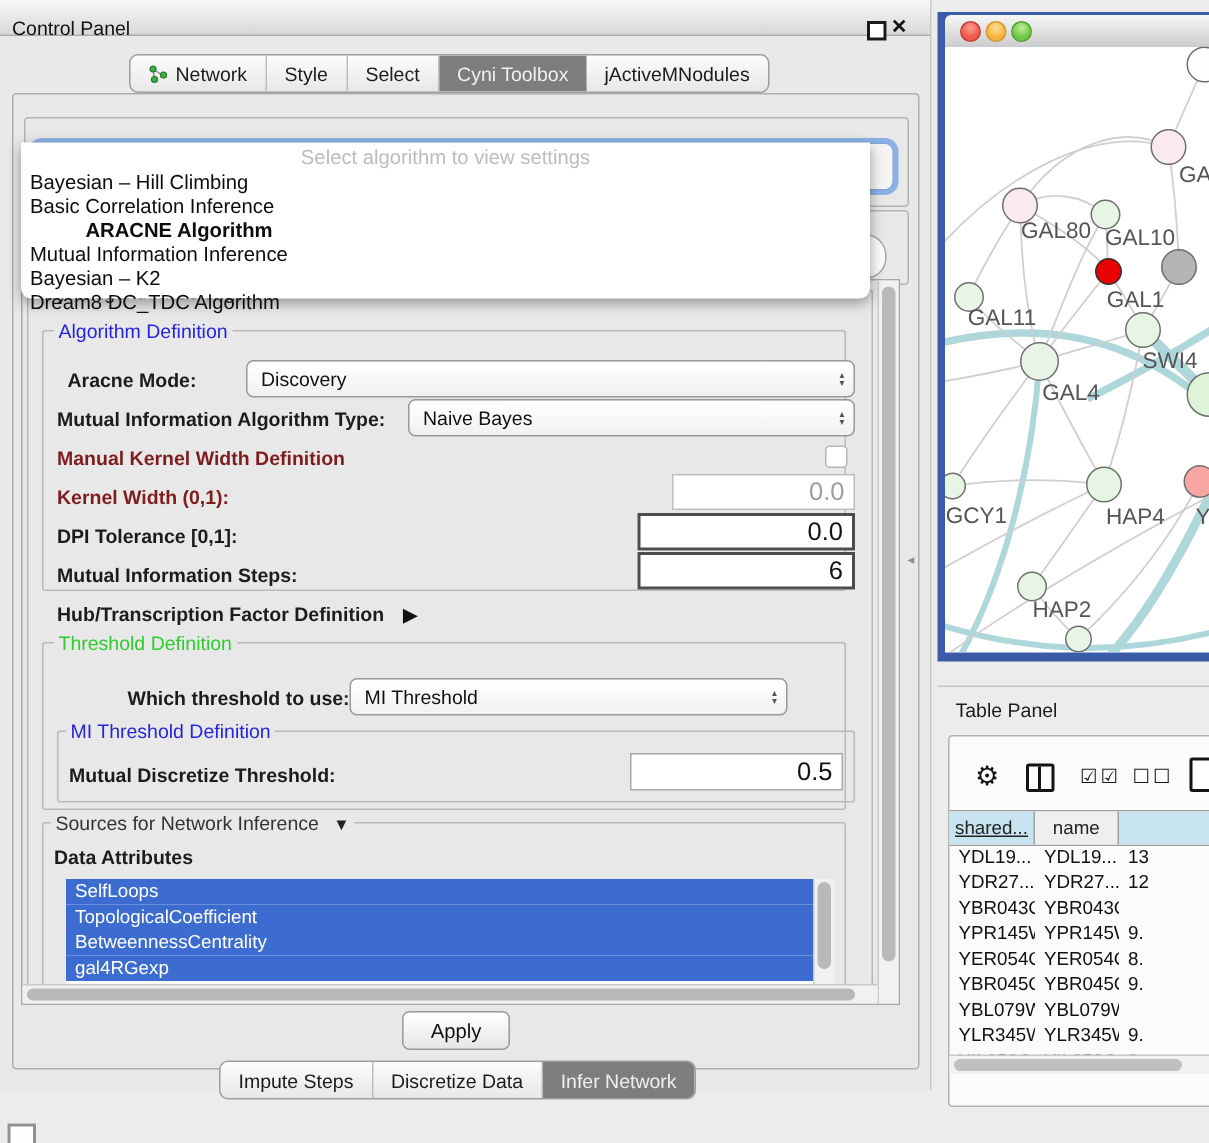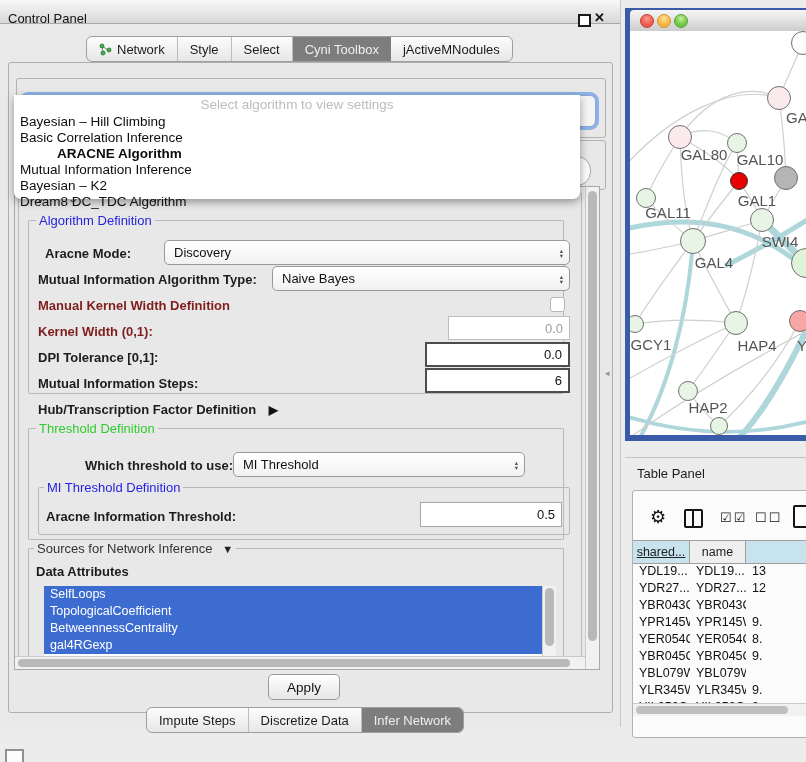--- a/index.html
+++ b/index.html
@@ -44,21 +44,21 @@
   .gtitle{position:absolute;background:#e8e8e8;padding:0 3px;font-size:13px;white-space:nowrap;}
   .t-dark{color:#333;} .t-blue{color:#2424e0;} .t-green{color:#2ecc2e;}
 
   .lbl{position:absolute;font-size:13px;font-weight:bold;color:#1c1c1c;white-space:nowrap;}
   .lbl.dis{color:#7f1d1d;}
 
   .mcombo{position:absolute;background:linear-gradient(#ffffff,#f1f1f1);border:1px solid #999;
           border-radius:5px;font-size:13px;color:#111;display:flex;align-items:center;padding-left:9px;}
   .spin{position:absolute;right:6px;top:50%;transform:translateY(-50%);display:flex;flex-direction:column;
         font-size:6.5px;line-height:5px;color:#555;}
-  .numfield{position:absolute;background:#fff;border:1px solid #a6a6a6;font-size:13px;color:#111;
+  .numfield{position:absolute;background:#fff;border:1px solid #a6a6a6;font-size:17px;color:#111;
             display:flex;align-items:center;justify-content:flex-end;padding:0 6px;}
   .numfield.strong{border:2px solid #4d4d4d;}
   .numfield.dis{color:#9e9e9e;border:1px solid #bdbdbd;}
   .checkbox{position:absolute;width:13px;height:13px;background:#fff;border:1px solid #b6b6b6;border-radius:3px;}
 
   .attr-item{height:17px;line-height:17px;background:#3d6cd1;color:#fff;font-size:12.5px;padding-left:6px;white-space:nowrap;}
 
   .sb-track-v{background:#f1f1f1;border-left:1px solid #c9c9c9;}
   .sb-track-h{background:#f1f1f1;border-top:1px solid #c9c9c9;}
   .sb-thumb{position:absolute;background:#b9b9b9;border-radius:5px;}
@@ -208,21 +208,21 @@
   <div class="mcombo" style="left:233px;top:452px;width:292px;height:25px;box-sizing:border-box;">
     <span>MI Threshold</span>
     <span class="spin">
         <span>▴</span>
         <span>▾</span>
       </span>
   </div>
 
   <div class="abs group" style="left:38px;top:487px;width:530px;height:46px;"></div>
   <span class="gtitle t-blue" style="left:44px;top:480px;">MI Threshold Definition</span>
-  <span class="lbl" style="left:46px;top:509px;">Aracne Information Threshold:</span>
+  <span class="lbl" style="left:46px;top:509px;">Mutual Discretize Threshold:</span>
   <div class="numfield" style="left:420px;top:502px;width:142px;height:25px;box-sizing:border-box;">
     <span>0.5</span>
   </div>
 
   <div class="abs group" style="left:28px;top:548px;width:534px;height:108px;border-bottom:none;"></div>
   <span class="gtitle t-dark" style="left:34px;top:541px;">
     <span>Sources for Network Inference</span>
     <span style="margin-left:6px;font-size:11px;color:#222;">▼</span>
   </span>
   <span class="lbl" style="left:36px;top:564px;">Data Attributes</span>

